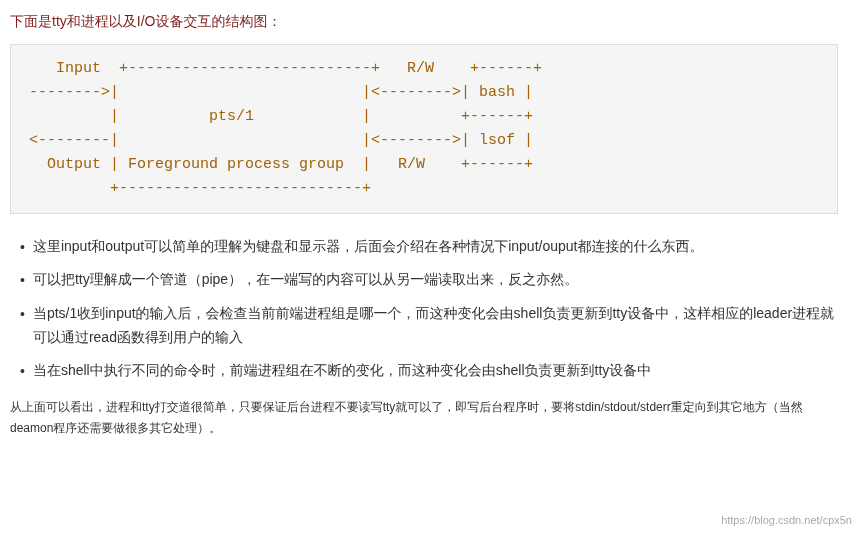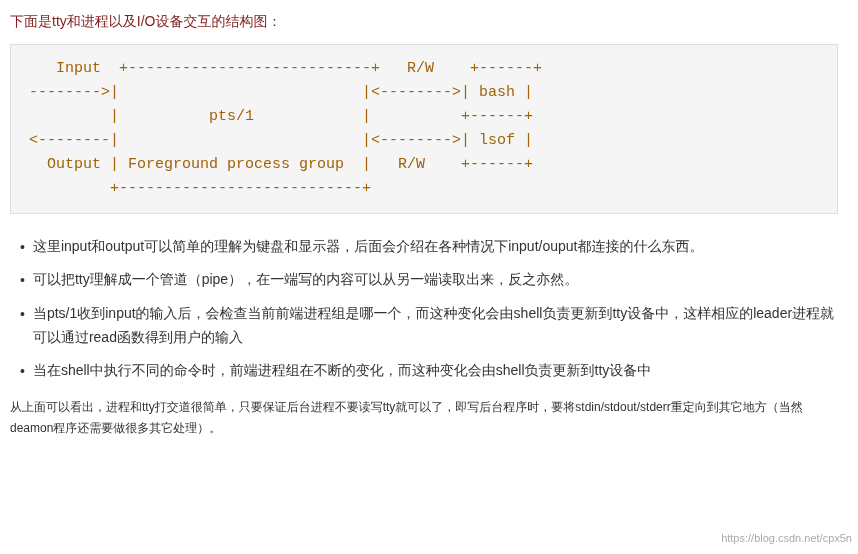--- a/index.html
+++ b/index.html
@@ -52,21 +52,21 @@
       margin-top: 1px;
     }
     .summary-text {
       font-size: 12px;
       color: #333;
       line-height: 1.75;
       margin-bottom: 6px;
     }
     .watermark {
       position: fixed;
-      bottom: 6px;
+      bottom: 24px;
       right: 6px;
       font-size: 11px;
       color: #aaa;
     }
   </style>
 </head>
 <body>
 
 <p class="intro-text">下面是tty和进程以及I/O设备交互的结构图：</p>
 

